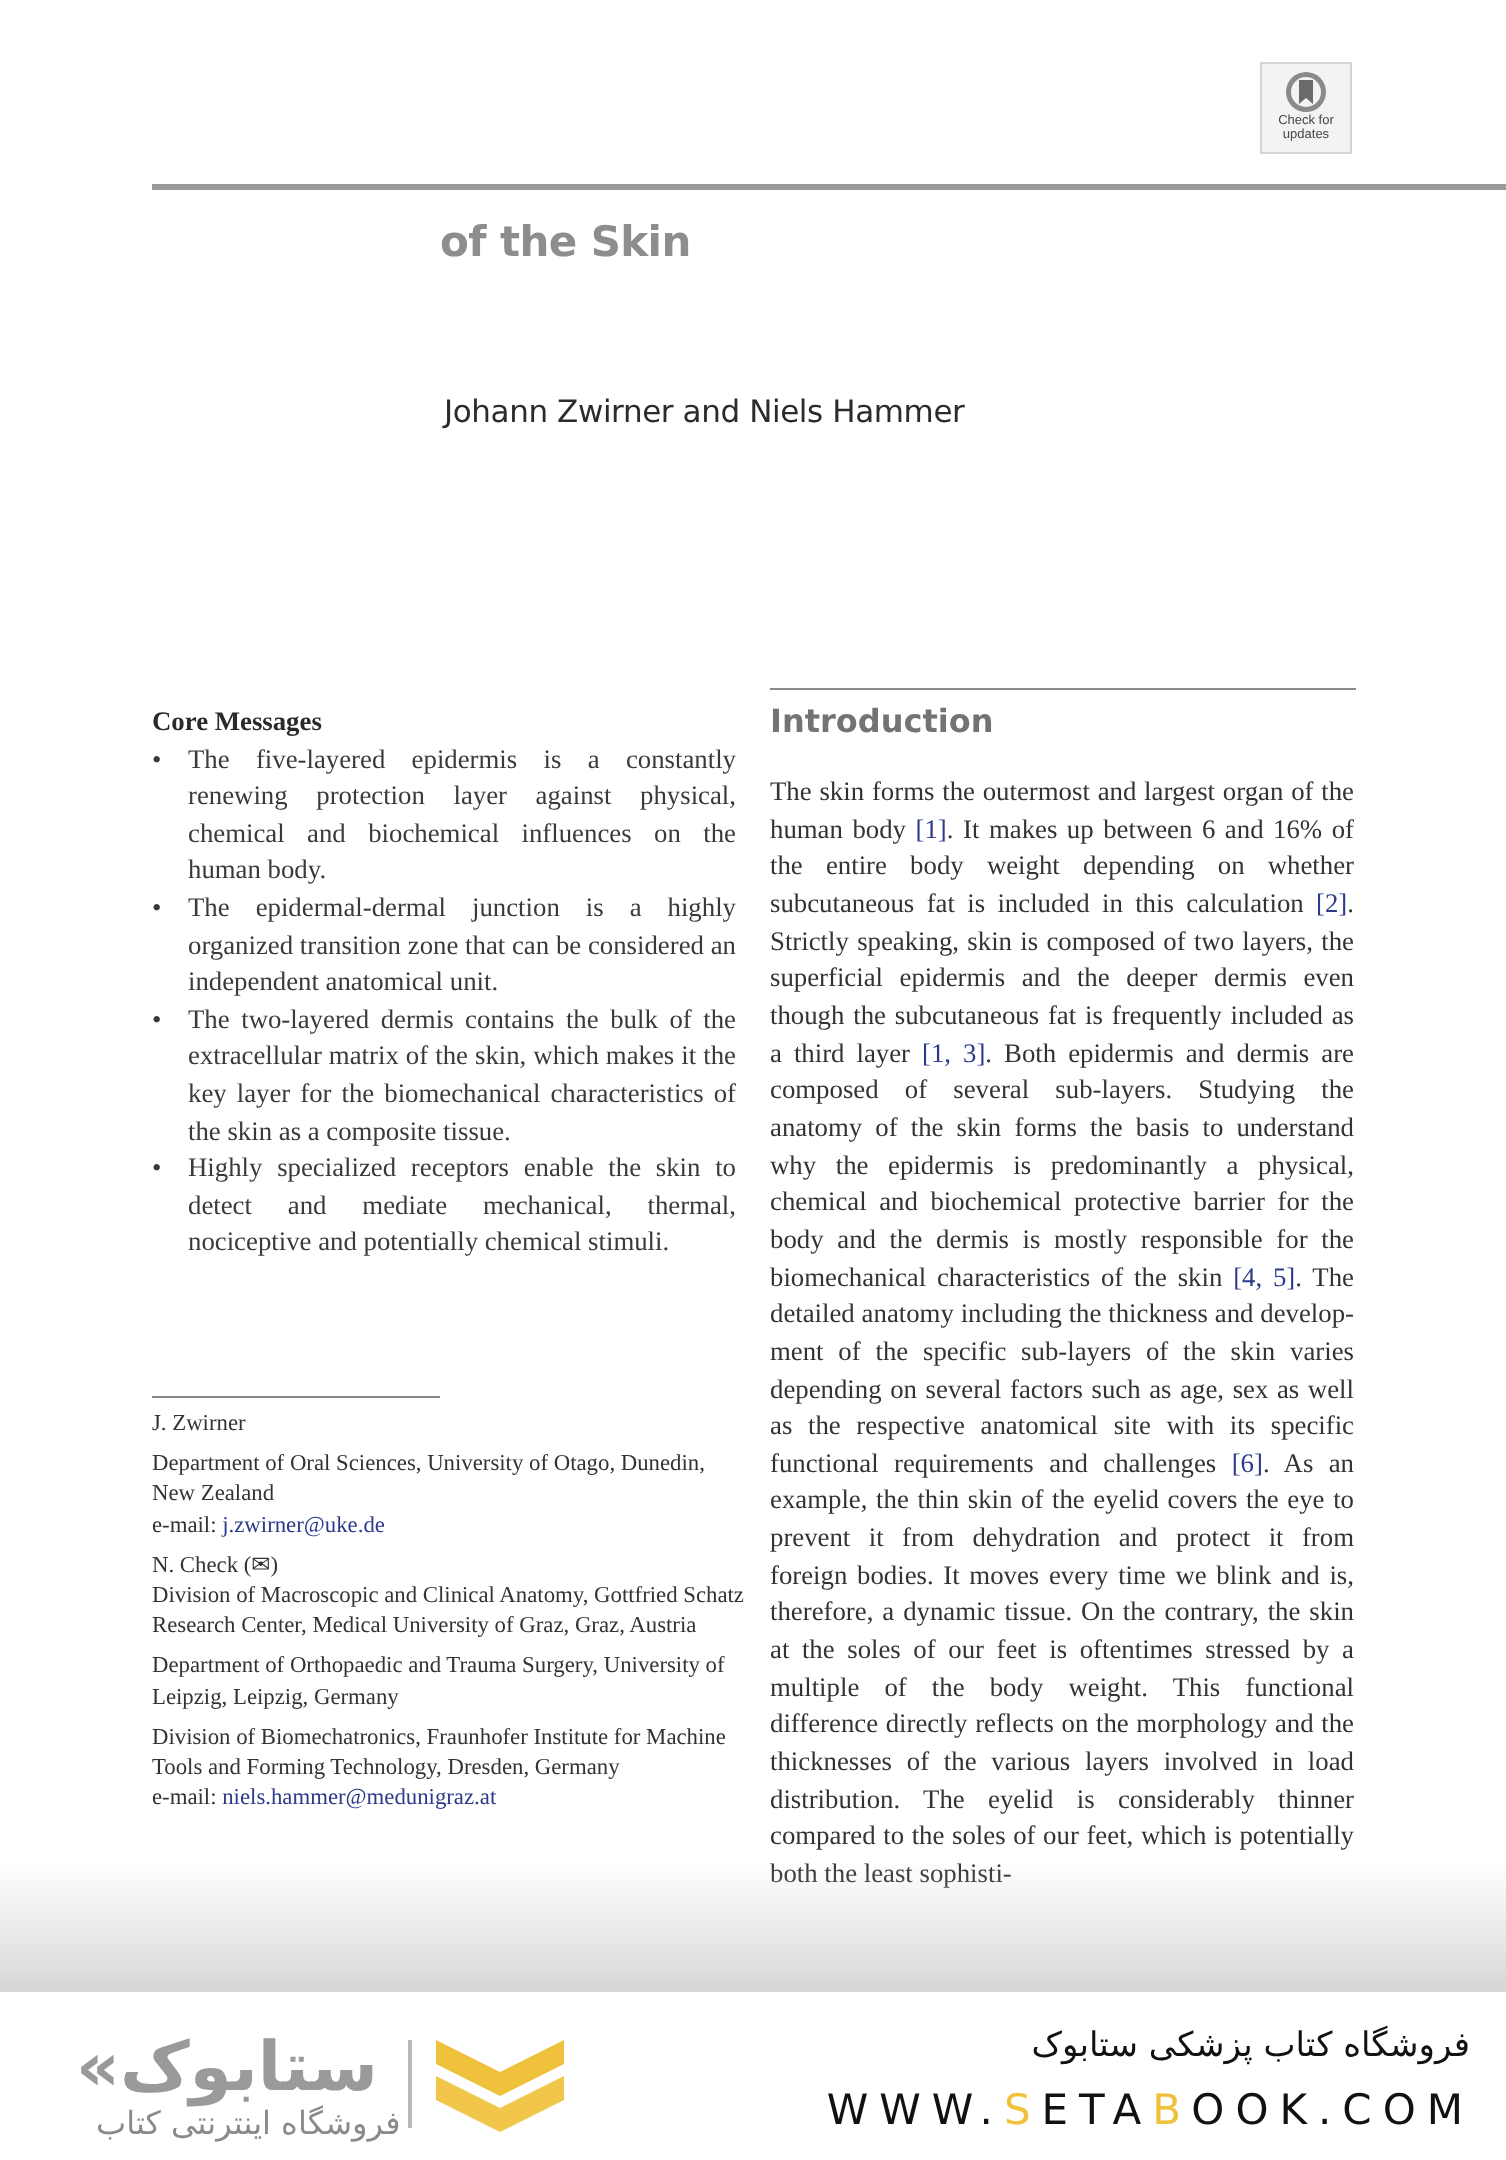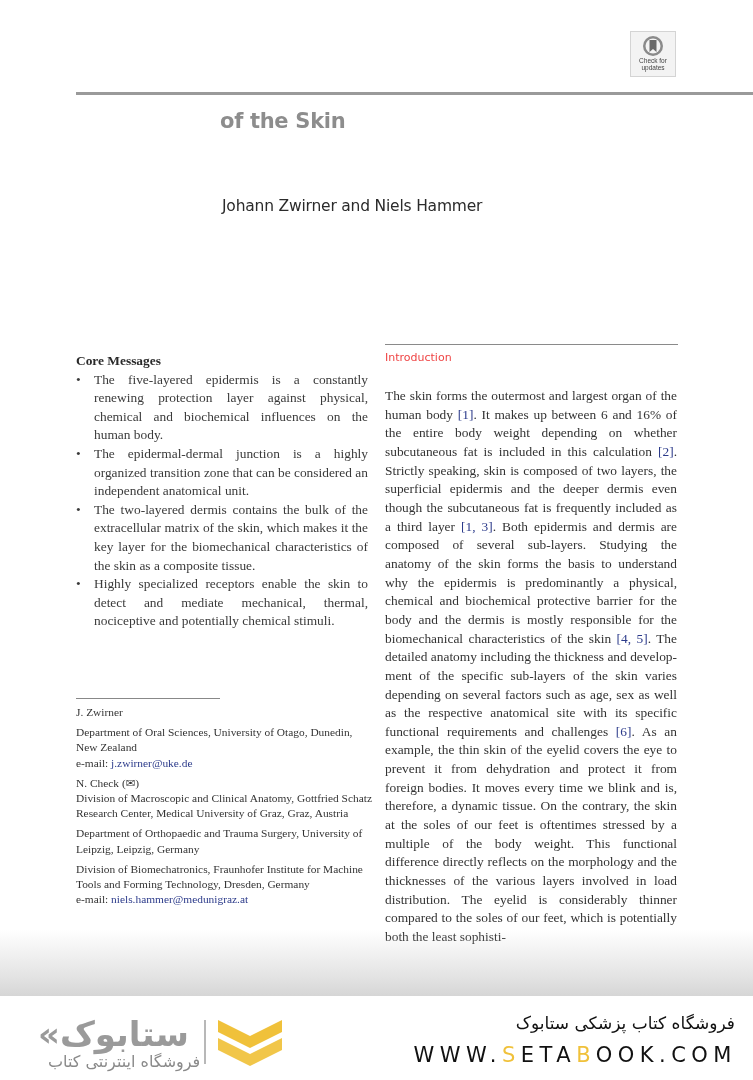--- a/index.html
+++ b/index.html
@@ -13,21 +13,21 @@
   .core { position:absolute; left:76px; top:352px; width:292px; font-size:13.4px; line-height:18.6px; }
   .core h3 { margin:0; font-size:13.4px; font-weight:bold; color:#2a2a2a; line-height:18.6px; }
   .core ul { list-style:none; margin:0; padding:0; }
   .core li { position:relative; padding-left:18px; text-align:justify; color:#3a3a3a; }
   .core li .bullet { position:absolute; left:0; top:0; color:#3a3a3a; }
   .fn-rule { position:absolute; left:76px; top:698px; width:144px; height:1px; background:#888; }
   .affil { position:absolute; left:76px; top:705px; width:300px; font-size:11.4px; line-height:15.2px; color:#333; }
   .affil p { margin:0 0 5px 0; }
   .affil .mail { color:#2b3a8a; }
   .intro-rule { position:absolute; left:385px; top:344px; width:293px; height:1px; background:#8a8a8a; }
-  .intro-h { position:absolute; left:385px; top:351px; font-family:"DejaVu Sans", sans-serif; font-weight:normal; font-size:11px; color:#ef4444; }
+  .intro-h { position:absolute; left:385px; top:351px; font-family:"DejaVu Sans", sans-serif; font-weight:bold; font-size:16px; color:#737373; }
   .intro-body { position:absolute; left:385px; top:387px; width:292px; font-size:13.4px; line-height:18.65px; text-align:justify; color:#333; }
   .cite { color:#2b3a8a; }
   .shade { position:absolute; left:0; top:930px; width:753px; height:66px; background:linear-gradient(to bottom, rgba(220,220,220,0) 0%, rgba(205,205,205,0.55) 70%, rgba(200,200,200,0.75) 100%); }
   .footer { position:absolute; left:0; top:996px; width:753px; height:67px; background:#fff; }
   .logo { position:absolute; left:38px; top:18px; width:250px; height:58px; }
   .logo-mark-text { position:absolute; left:0; top:0; font-family:"DejaVu Sans", sans-serif; font-weight:bold; font-size:34px; color:#9a9a9a; letter-spacing:-1px; }
   .logo-sub { position:absolute; left:10px; top:38px; font-family:"DejaVu Sans", sans-serif; font-size:16px; color:#8a8a8a; direction:rtl; }
   .logo-div { position:absolute; left:166px; top:6px; width:2px; height:44px; background:#b8b8b8; }
   .logo-chev { position:absolute; left:176px; top:2px; }
   .shop-fa { position:absolute; right:18px; top:17px; font-family:"DejaVu Sans", sans-serif; font-size:17px; color:#111; direction:rtl; }

